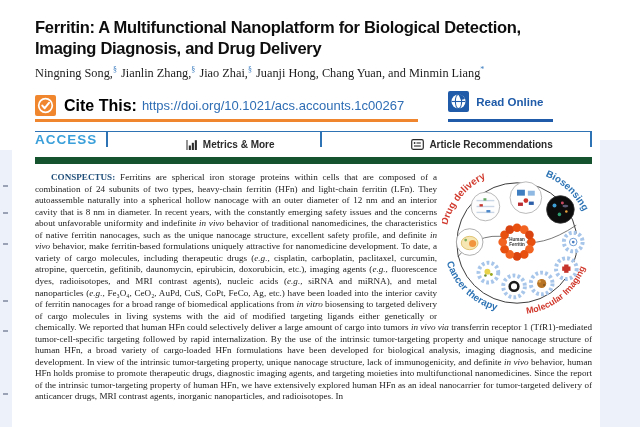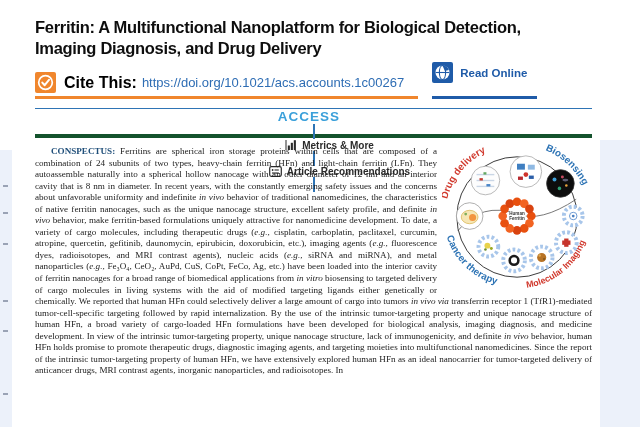--- a/index.html
+++ b/index.html
@@ -19,28 +19,28 @@
             padding-bottom:3px;padding-right:14px;}
   .sq-icon{width:21px;height:21px;border-radius:2px;display:inline-flex;align-items:center;
            justify-content:center;flex:0 0 auto;}
   .sq-orange{background:#F0862D;}
   .sq-blue{background:#1F5BA8;}
   .cite-label{font-family:"Liberation Sans",sans-serif;font-weight:bold;font-size:16px;
               color:#000;margin:0 5px 0 8px;white-space:nowrap;}
   .doi{font-family:"Liberation Sans",sans-serif;font-size:13px;color:#2E6DB4;
        text-decoration:none;white-space:nowrap;}
   .read-box{display:inline-flex;align-items:center;border-bottom:3px solid #1F5BA8;
-            padding-bottom:13px;margin-left:14px;padding-right:10px;}
+            padding-bottom:7px;margin-left:30px;padding-right:10px;}
   .read-label{font-family:"Liberation Sans",sans-serif;font-weight:bold;font-size:11.5px;
               color:#1F5BA8;margin-left:7px;white-space:nowrap;}
 
   
-  .access-bar{display:flex;align-items:center;margin-top:9px;height:25px;
-              border-top:1.5px solid #2E74B5;border-bottom:4px solid #14532d;
-              font-family:"Liberation Sans",sans-serif;flex-direction:column;}
+  .access-bar{display:flex;margin-top:9px;height:25px;
+              border-top:1.5px solid #2E74B5;border-bottom:7px solid #14532d;
+              font-family:"Liberation Sans",sans-serif;}
   .access-word{font-weight:bold;font-size:13.5px;letter-spacing:1px;color:#3BA0DA;
                padding-right:9px;}
   .vsep{width:2px;height:15px;background:#2E74B5;flex:0 0 auto;}
   .bar-item{flex:1;display:flex;align-items:center;justify-content:center;gap:5px;
             font-size:10px;font-weight:bold;color:#2b2b2b;cursor:pointer;padding-left:32px;}
   .bar-item.wide{flex:1.2;margin-left:20px;}
 
   
   .bodytext{margin-top:8px;font-size:9.1px;line-height:11.55px;text-align:justify;color:#1b1b1b;}
   .conspectus-label{font-weight:bold;color:#1F4E79;margin-left:16px;}
@@ -67,20 +67,21 @@
     <div class="tick" style="top:243px"></div>
   </div>
 
   <div class="content">
 
     <div class="title">
       <div>Ferritin: A Multifunctional Nanoplatform for Biological Detection,</div>
       <div>Imaging Diagnosis, and Drug Delivery</div>
     </div>
 
+    <div class="authors"><span>Ningning Song,</span><sup>§</sup> <span>Jianlin Zhang,</span><sup>§</sup> <span>Jiao Zhai,</span><sup>§</sup> <span>Juanji Hong,</span> <span>Chang Yuan,</span> <span>and Minmin Liang</span><sup>*</sup> </div>
 
     <div class="cite-row">
       <div class="cite-box">
         <span class="sq-icon sq-orange">
           <svg width="21" height="21" viewBox="0 0 21 21">
             <circle cx="10.5" cy="10.5" r="6.8" fill="none" stroke="#fff" stroke-width="1.7"></circle>
             <path d="M7.3,10.6 L9.7,13.2 L14,7.9" fill="none" stroke="#fff" stroke-width="2" stroke-linecap="round" stroke-linejoin="round"></path>
           </svg>
         </span>
         <span class="cite-label">Cite This:</span>

